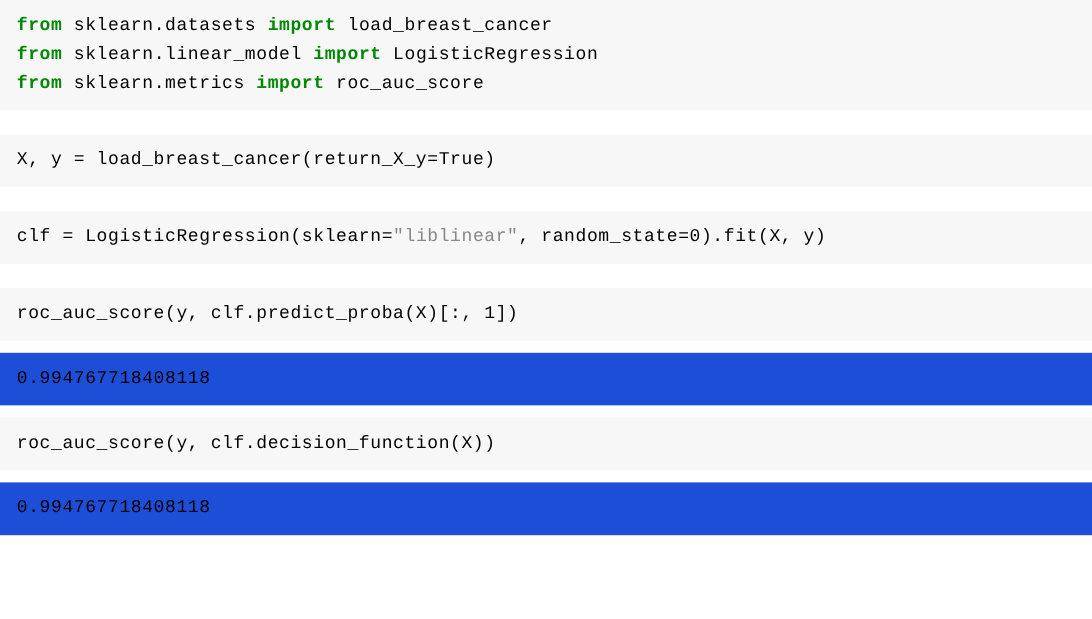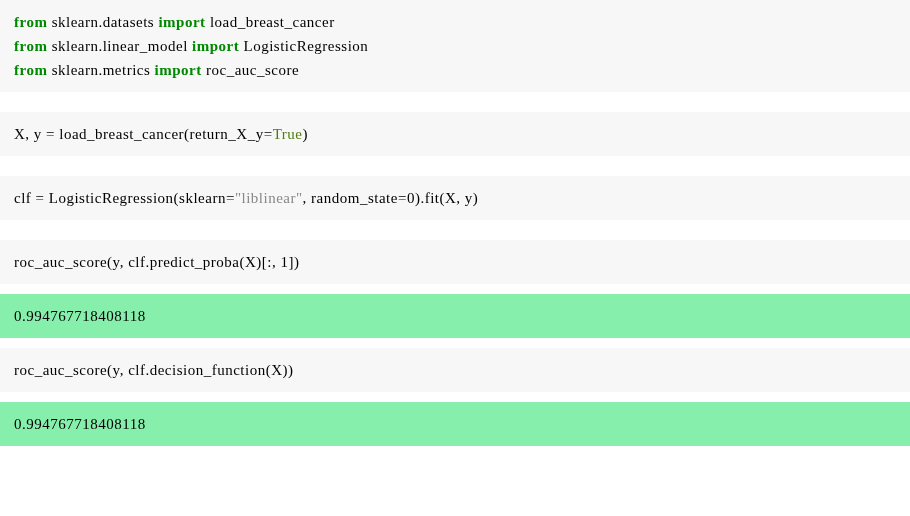--- a/index.html
+++ b/index.html
@@ -1,19 +1,18 @@
 <!DOCTYPE html>
 <html><head>
   <meta charset="utf-8">
   <style>
     * {
       margin: 0;
       padding: 0;
       box-sizing: border-box;
-      font-family: Liberation Serif, serif;
     }
     body {
       background: #ffffff;
       font-family: "Menlo", "Monaco", "Consolas", "Courier New", monospace;
       font-size: 15px;
       line-height: 1.6;
       padding: 0;
       width: 910px;
       height: 516px;
     }
@@ -21,36 +20,36 @@
       margin: 0;
       padding: 0;
     }
     .code-cell {
       background: #f7f7f7;
       padding: 10px 14px;
       white-space: pre;
       letter-spacing: 0.5px;
     }
     .output-cell {
-      background: #86efac;
+      background: #1d4ed8;
       padding: 10px 14px;
       white-space: pre;
       letter-spacing: 0.5px;
     }
     .gap {
       background: #ffffff;
       height: 20px;
     }
     .gap-small {
       background: #ffffff;
       height: 10px;
     }
     .kw { color: #008800; font-weight: bold; }
     .str { color: #888888; }
-    .bool { color: #4d7c0f; }
+    .bool { color: #000000; }
     .plain { color: #000000; }
   </style>
 </head>
 <body>
 
 <div class="cell code-cell"><span class="kw">from</span><span class="plain"> sklearn.datasets </span><span class="kw">import</span><span class="plain"> load_breast_cancer</span>
 <span class="kw">from</span><span class="plain"> sklearn.linear_model </span><span class="kw">import</span><span class="plain"> LogisticRegression</span>
 <span class="kw">from</span><span class="plain"> sklearn.metrics </span><span class="kw">import</span><span class="plain"> roc_auc_score</span></div>
 
 <div class="gap"></div>

